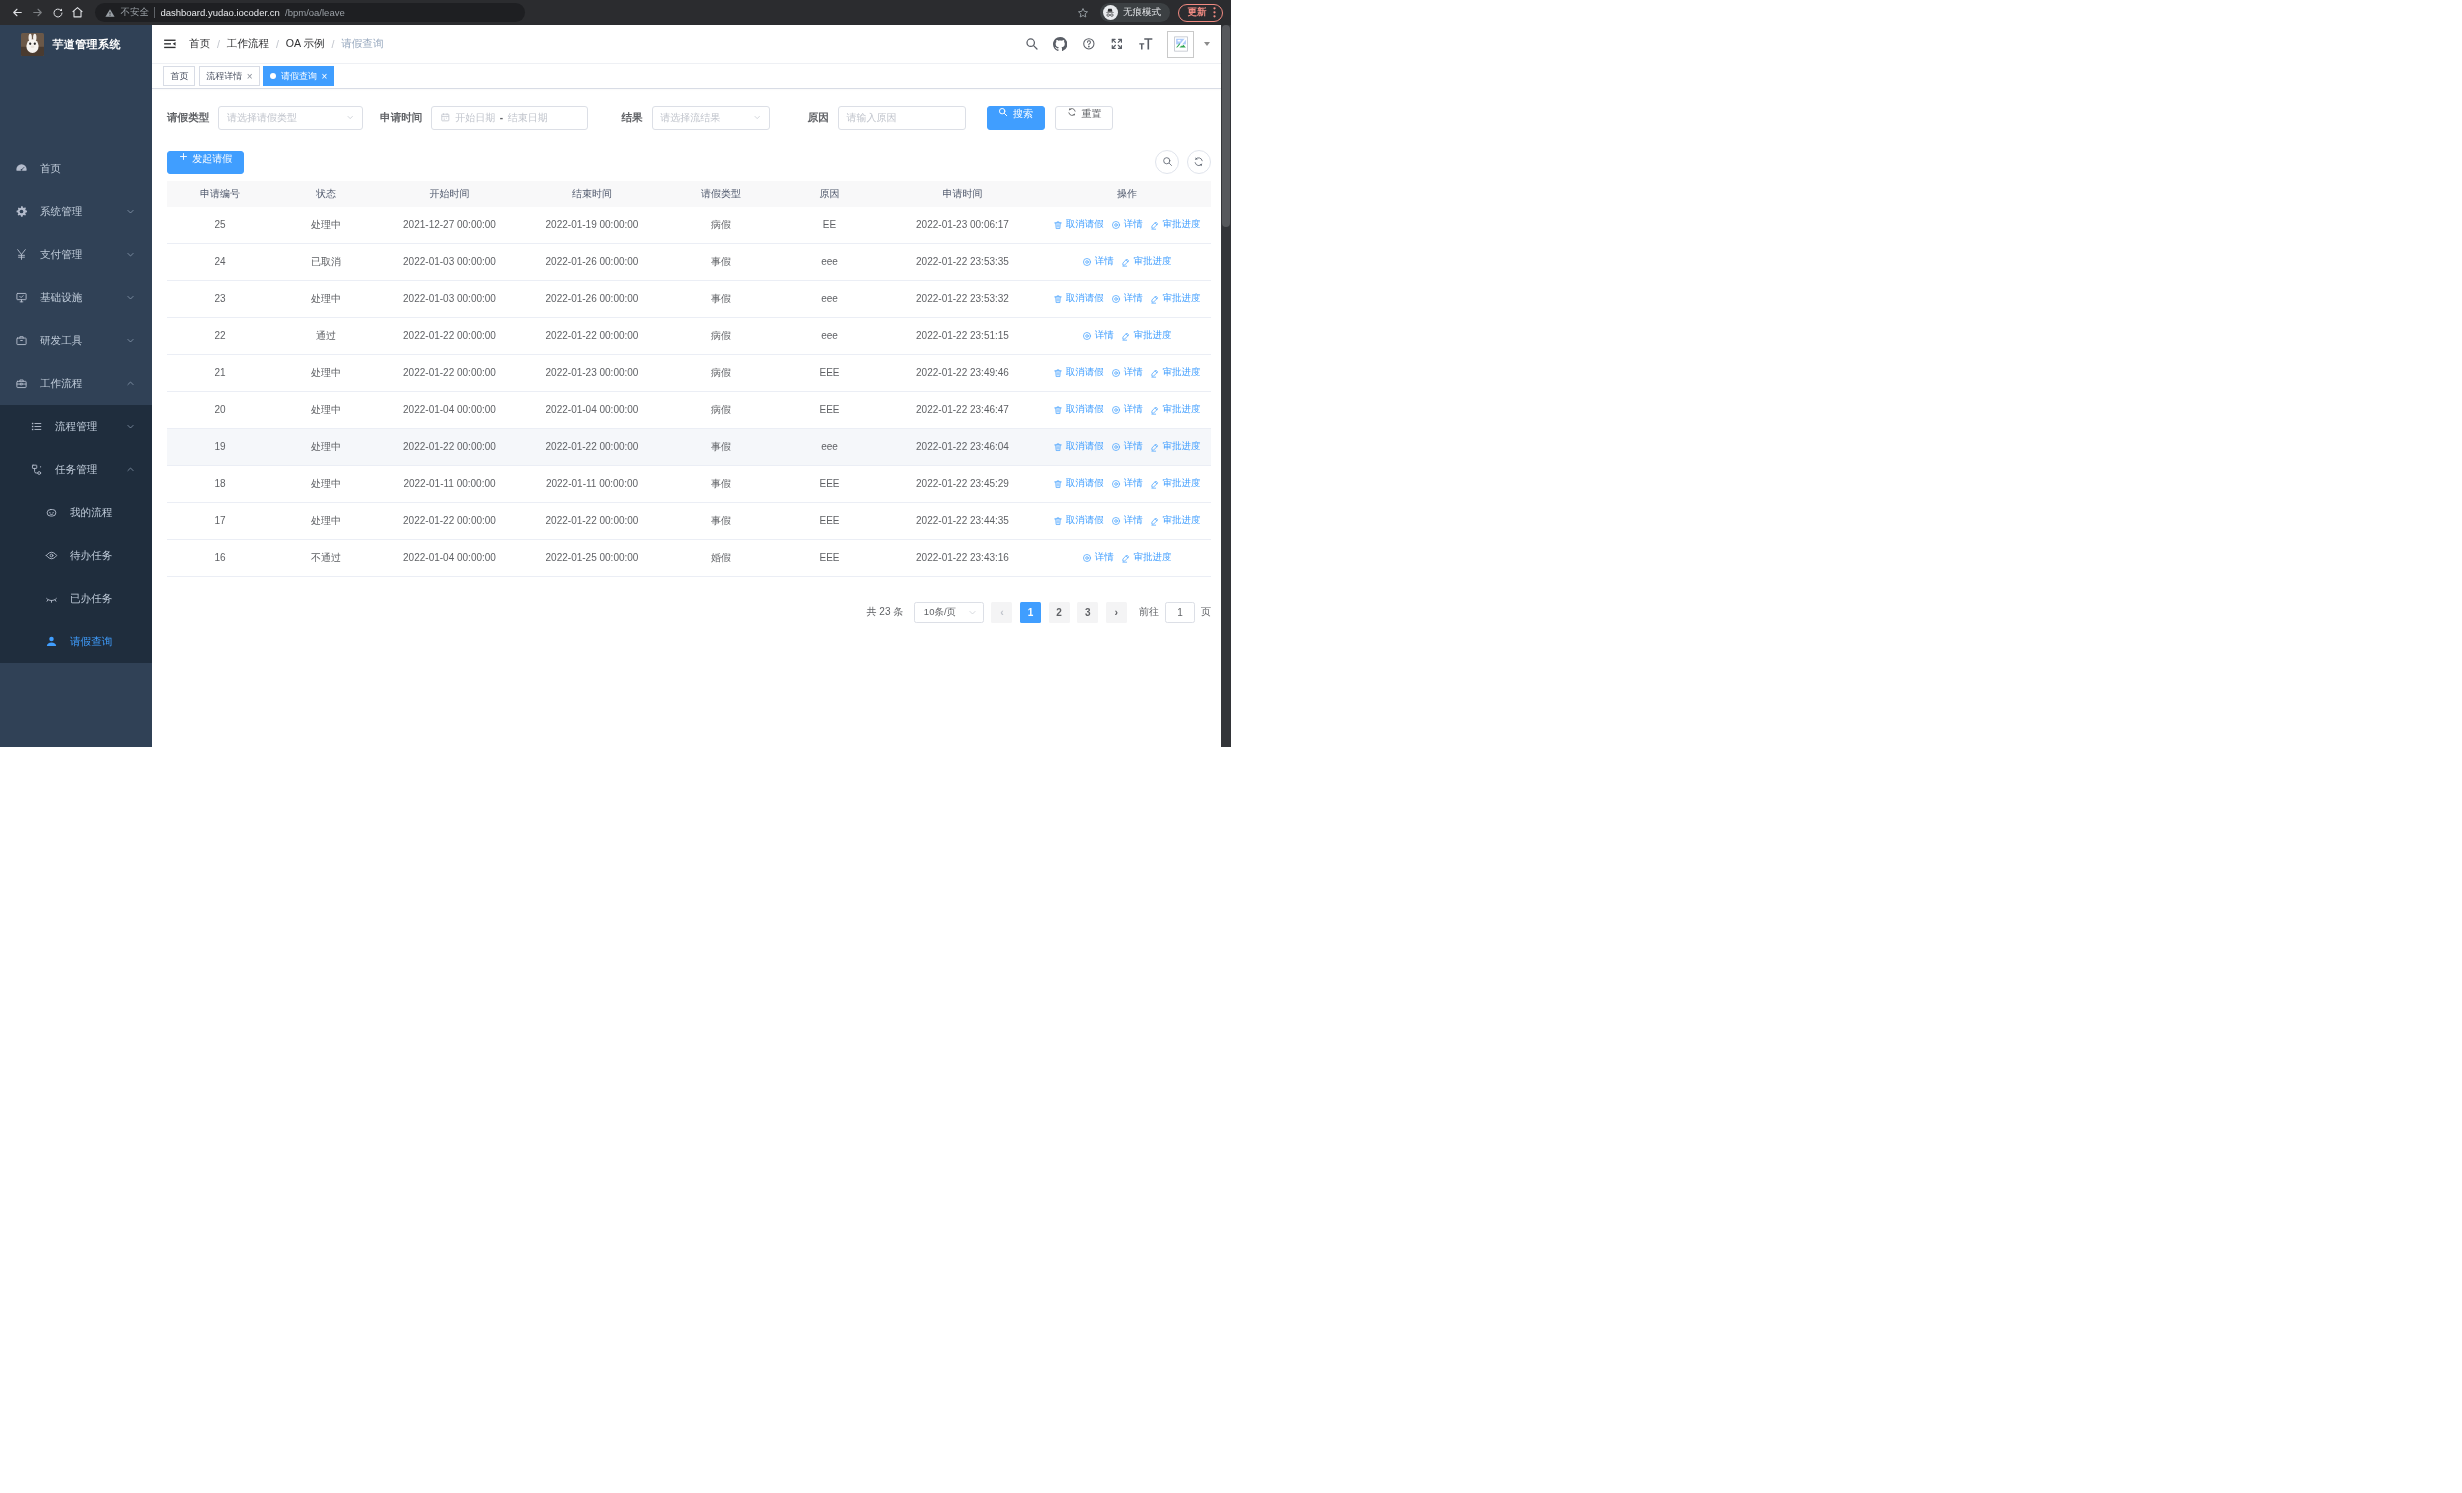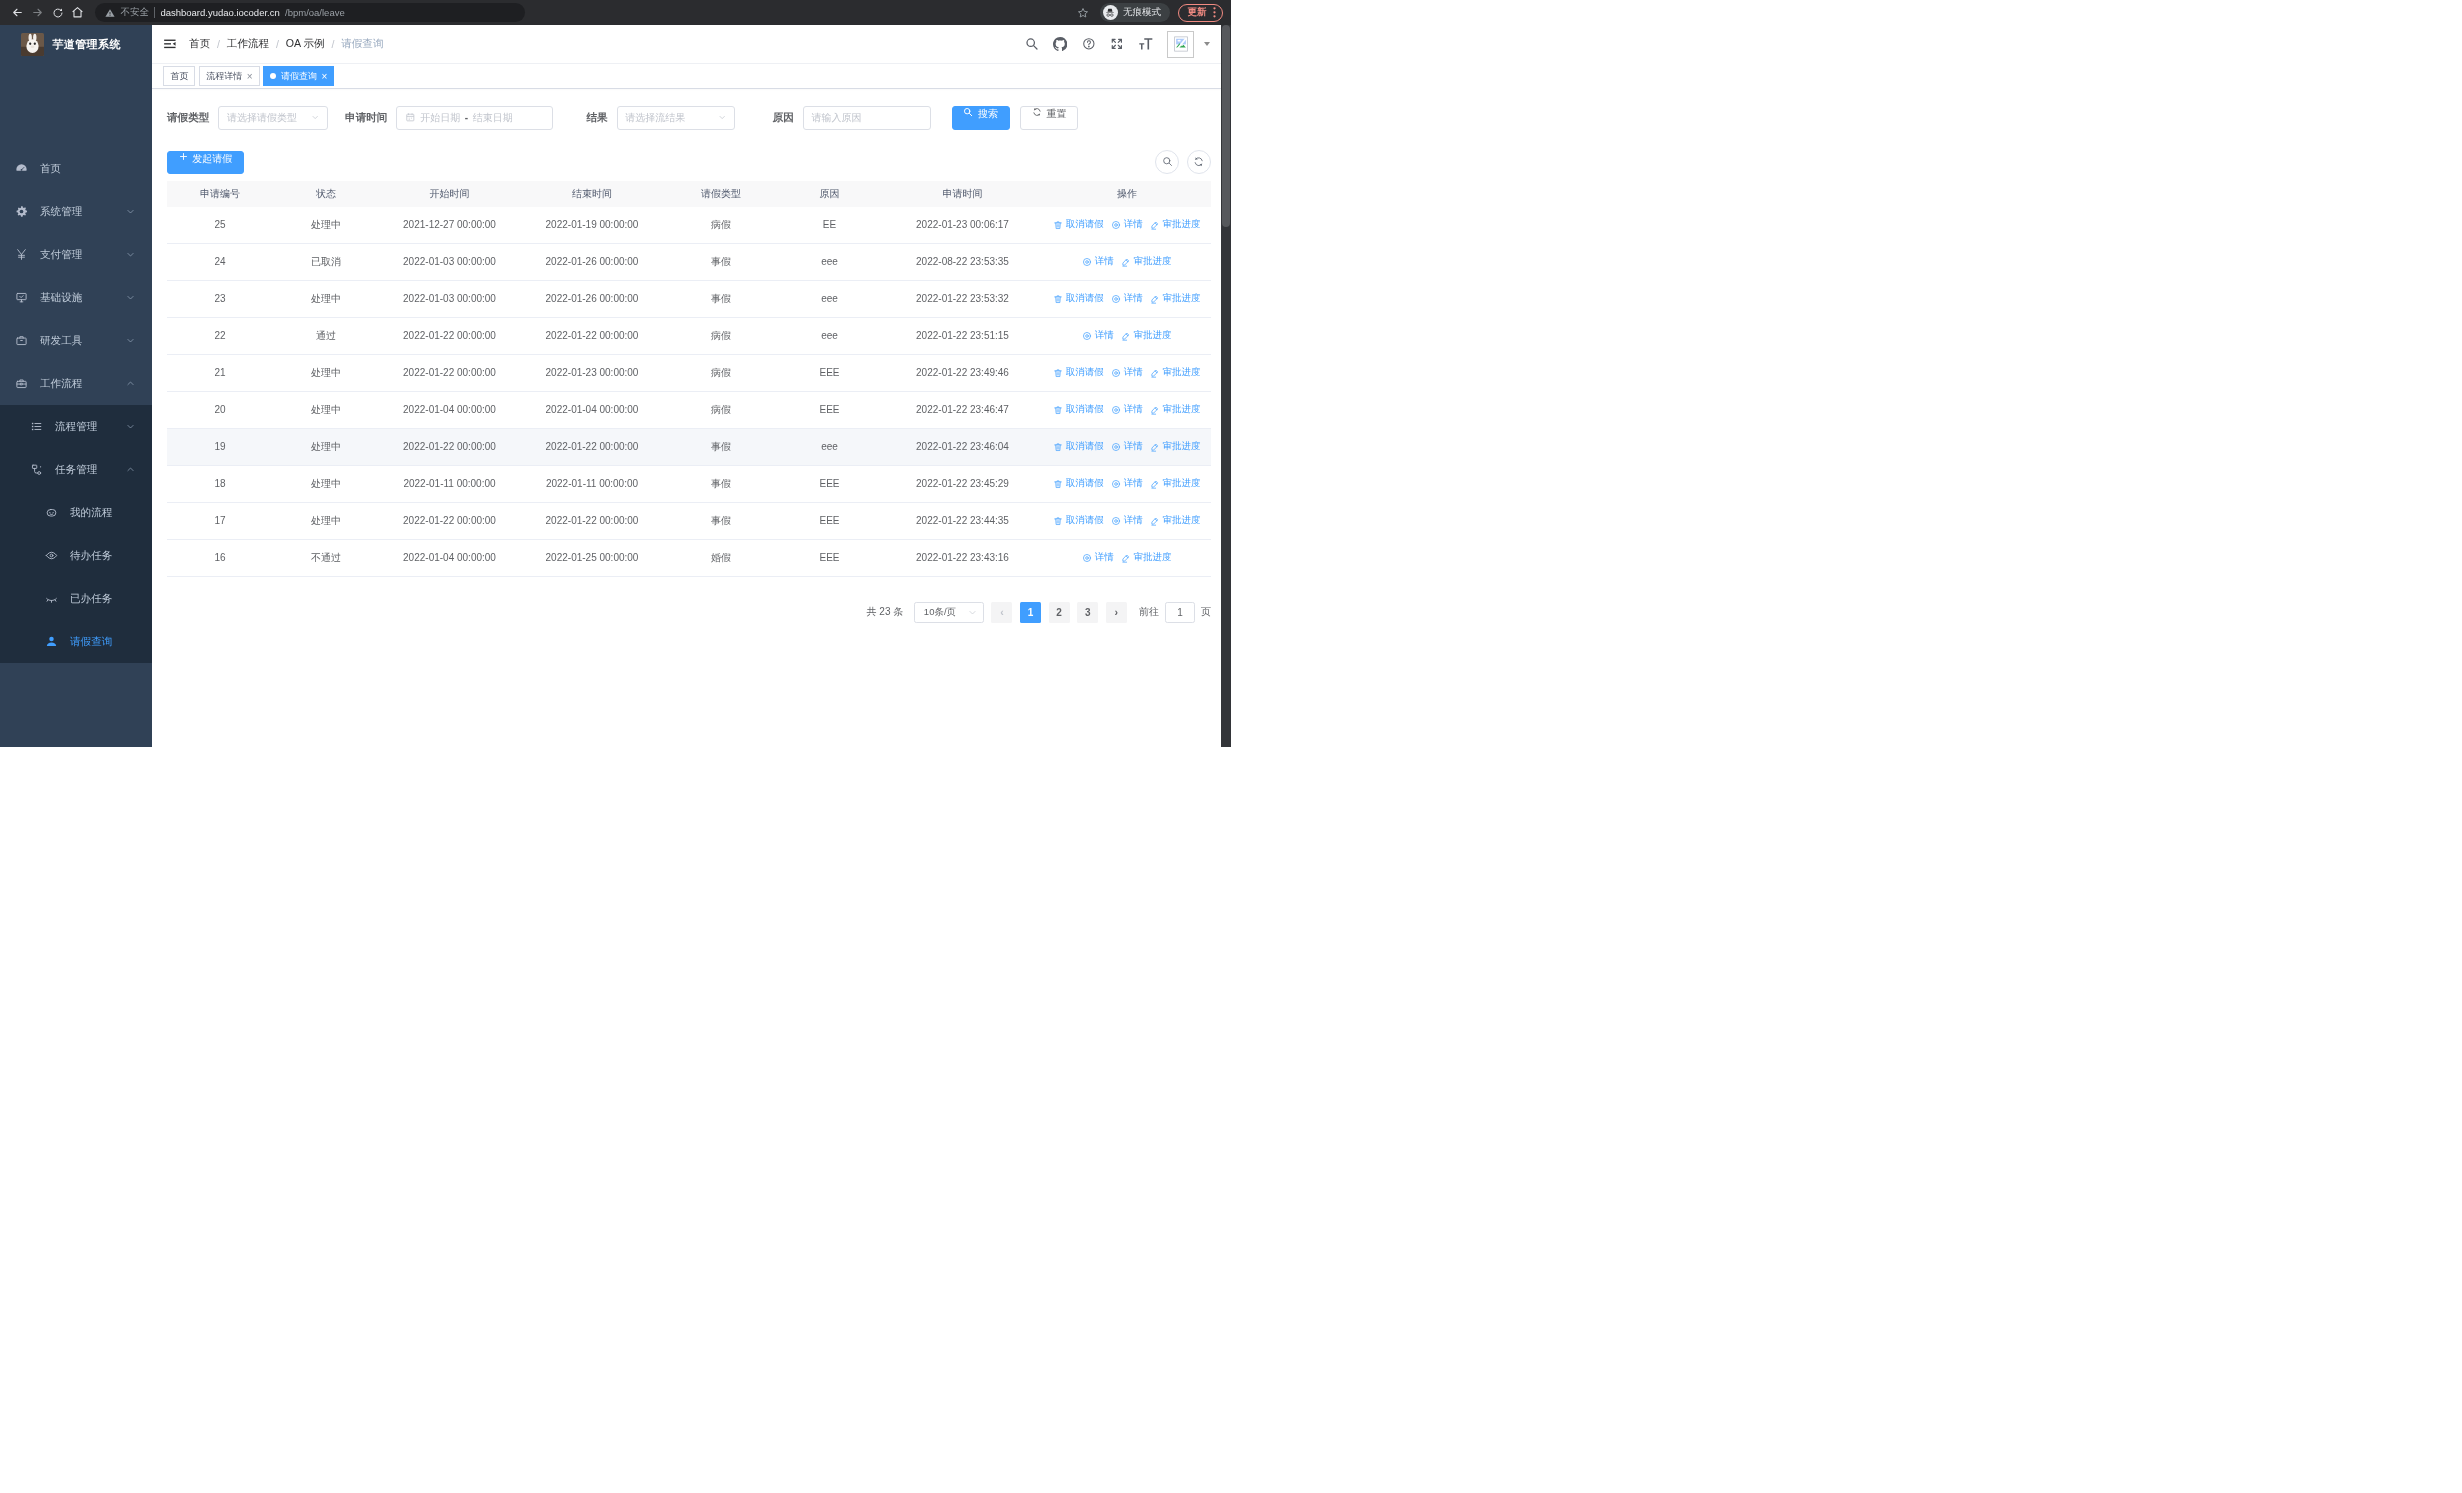--- a/index.html
+++ b/index.html
@@ -426,21 +426,21 @@
           <span class="dot"></span>
           <span>请假查询</span>
           <span class="close">×</span>
         </div>
       </div>
 
     <div class="content">
       <div class="filter-row">
         <div class="fg">
           <span class="flabel">请假类型</span>
-          <div class="inp" style="width:110px">
+          <div class="inp" style="width:145px">
             <span class="ph">请选择请假类型</span>
             <span class="sel-chevron ic">
               <svg width="8.4" height="8.4" viewBox="0 0 24 24" fill="none" stroke="currentColor" stroke-width="2">
                   <path d="M5 9l7 7 7-7"></path>
                 </svg>
             </span>
           </div>
         </div>
         <div class="fg" style="margin-left:16.7px">
           <span class="flabel">申请时间</span>
@@ -577,21 +577,21 @@
                 </div>
               </div>
             </div>
             <div class="trow tbody-row">
               <div class="cell c1">24</div>
               <div class="cell c2">已取消</div>
               <div class="cell c3">2022-01-03 00:00:00</div>
               <div class="cell c4">2022-01-26 00:00:00</div>
               <div class="cell c5">事假</div>
               <div class="cell c6">eee</div>
-              <div class="cell c7">2022-08-22 23:53:35</div>
+              <div class="cell c7">2022-01-22 23:53:35</div>
               <div class="cell c8">
                 <div class="links">
                   <span class="act-link">
                     <span class="ic ">
                       <svg width="10" height="10" viewBox="0 0 24 24" fill="none" stroke="currentColor" stroke-width="1.7" stroke-linecap="round" stroke-linejoin="round">
                         <circle cx="12" cy="12" r="8.5"></circle>
                         <circle cx="12" cy="12" r="3.2"></circle>
                       </svg>
                     </span>
                     <span>详情</span>

